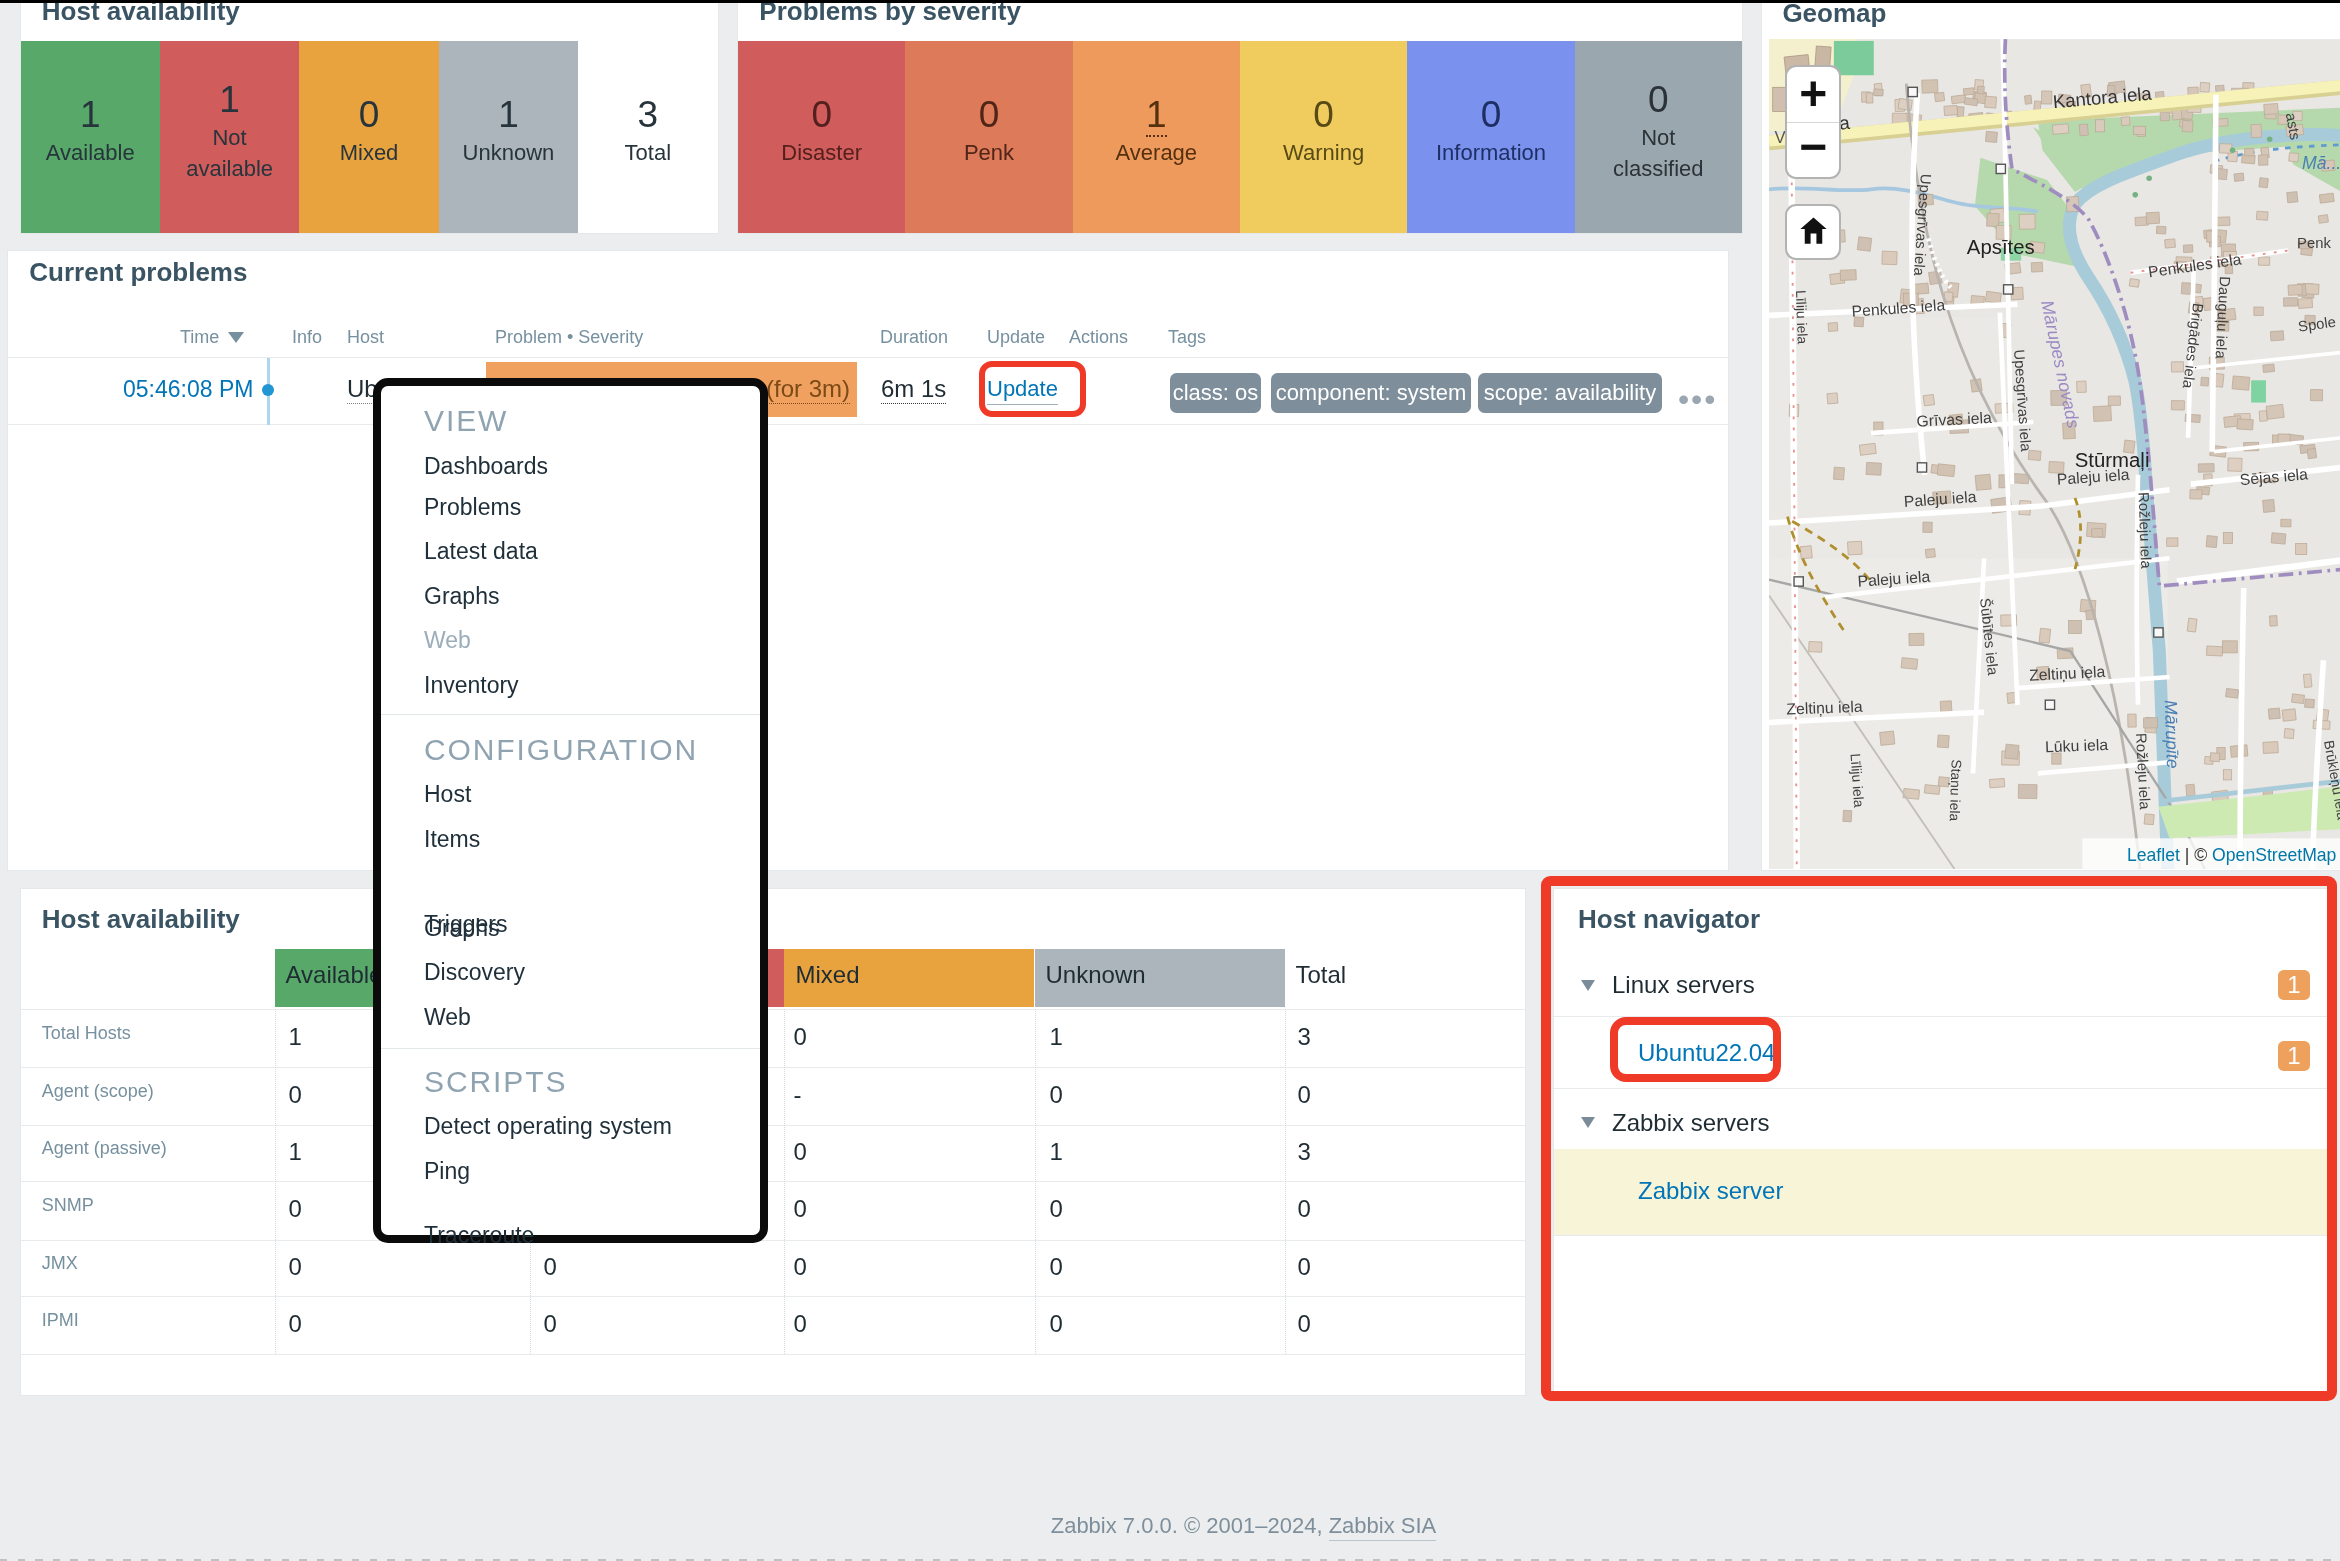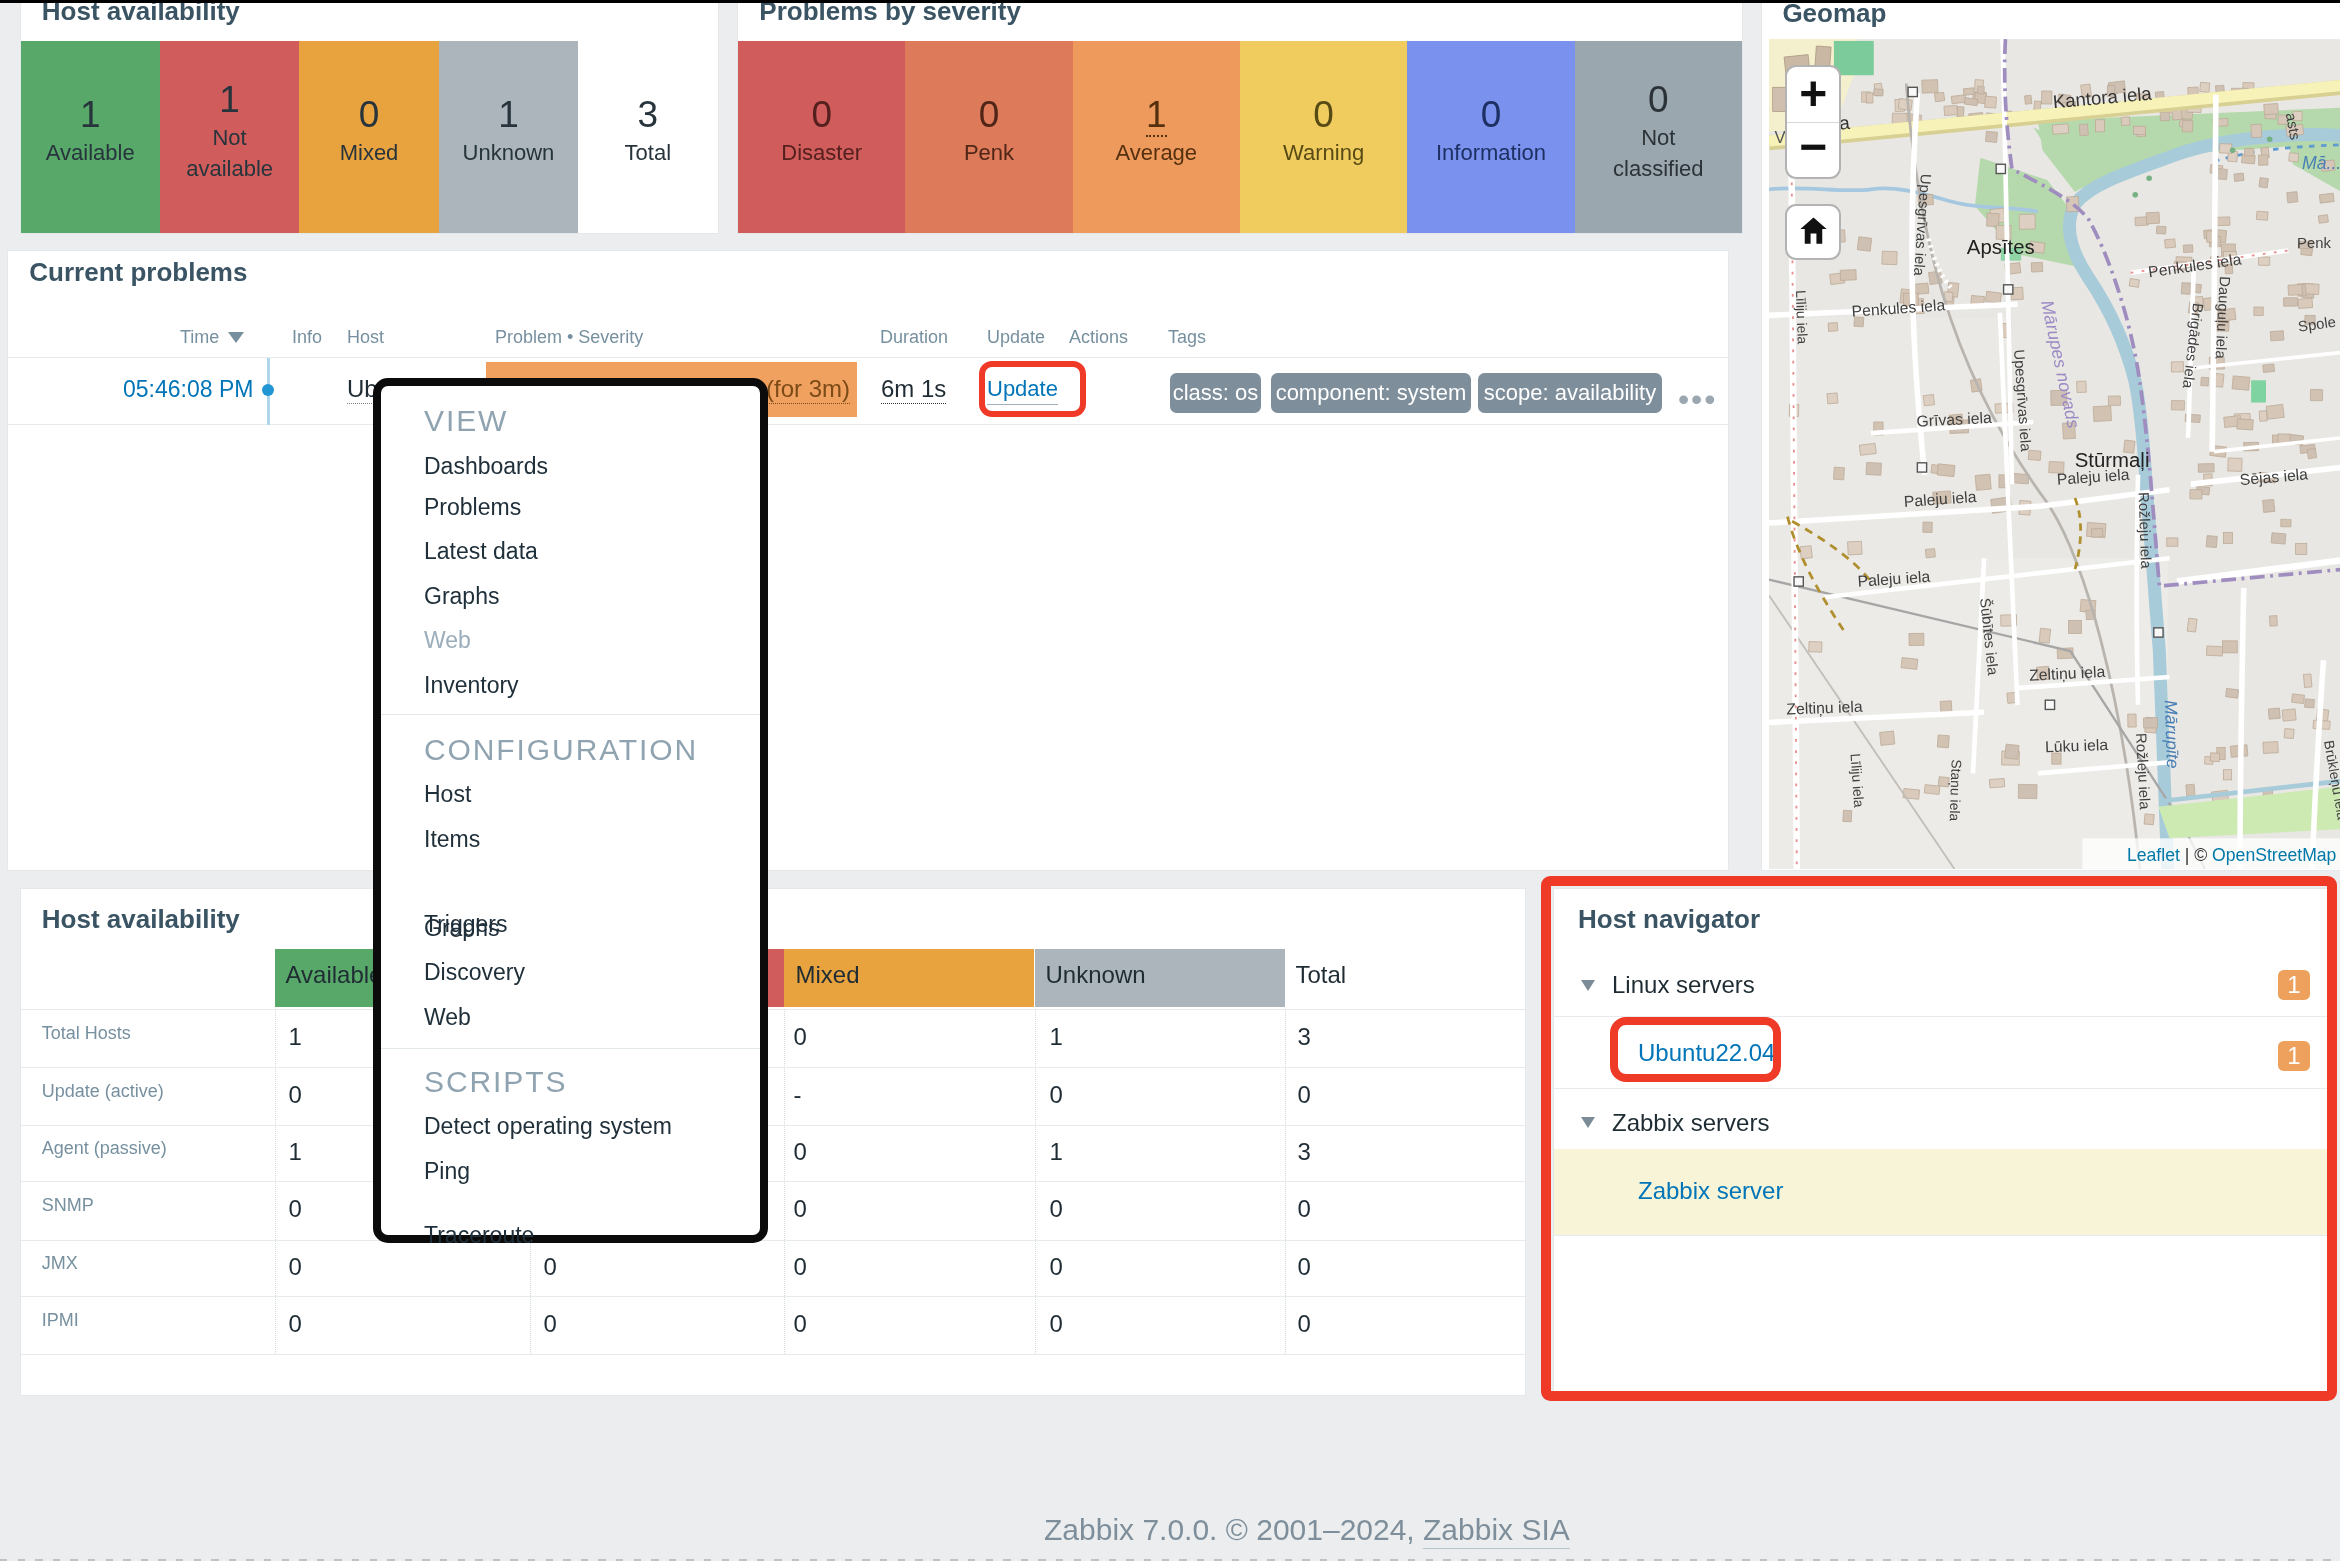--- a/index.html
+++ b/index.html
@@ -123,21 +123,21 @@
 <div class="tblborder" style="left:0; right:0; top:292px;"></div>
 <div class="tblborder" style="left:0; right:0; top:351px;"></div>
 <div class="tblborder" style="left:0; right:0; top:407px;"></div>
 <div class="tblborder" style="left:0; right:0; top:465px;"></div>
 <div class="hdrtxt" style="left:21.3px; top:134px;">Total Hosts</div>
 <div class="celltxt" style="left:268px; top:134px;">1</div>
 <div class="celltxt" style="left:523px; top:134px;">1</div>
 <div class="celltxt" style="left:773px; top:134px;">0</div>
 <div class="celltxt" style="left:1029px; top:134px;">1</div>
 <div class="celltxt" style="left:1277px; top:134px;">3</div>
-<div class="hdrtxt" style="left:21.3px; top:192px;">Update (active)</div>
+<div class="hdrtxt" style="left:21.3px; top:192px;">Agent (scope)</div>
 <div class="celltxt" style="left:268px; top:192px;">0</div>
 <div class="celltxt" style="left:523px; top:192px;">0</div>
 <div class="celltxt" style="left:773px; top:192px;">-</div>
 <div class="celltxt" style="left:1029px; top:192px;">0</div>
 <div class="celltxt" style="left:1277px; top:192px;">0</div>
 <div class="hdrtxt" style="left:21.3px; top:249px;">Agent (passive)</div>
 <div class="celltxt" style="left:268px; top:249px;">1</div>
 <div class="celltxt" style="left:523px; top:249px;">1</div>
 <div class="celltxt" style="left:773px; top:249px;">0</div>
 <div class="celltxt" style="left:1029px; top:249px;">1</div>
@@ -574,14 +574,14 @@
 <div style="position:absolute; left:0px; right:0px; top:55px; border-top:1.9px solid #d6d6d6;"></div>
 <div style="position:absolute; left:0; right:0; top:56px; height:54px; font-size:48px; font-weight:bold; color:#111; text-align:center; line-height:48px;">−</div>
 </div>
 <div class="mapctl" style="left:16.7px; top:165px; width:56px; height:56px; text-align:center;">
 <svg width="35" height="35" viewBox="0 0 24 24" style="margin-top:7.4px;">
           <path d="M12 3 L21 11 H18 V21 H14 V14 H10 V21 H6 V11 H3 Z" fill="#111"></path>
         </svg>
 </div>
 </div>
 </div>
-<div style="position:absolute; left:1044px; top:1513px; width:399px; text-align:center; font-size:30px; color:#7e8f9b; white-space:nowrap;">Zabbix 7.0.0. © 2001–2024, <span style="border-bottom:1.9px solid #b9c4cb; padding-bottom:1.9px;">Zabbix SIA</span></div>
+<div style="position:absolute; left:1044px; top:1513px; width:399px; text-align:center; font-size:22px; color:#7e8f9b; white-space:nowrap;">Zabbix 7.0.0. © 2001–2024, <span style="border-bottom:1.9px solid #b9c4cb; padding-bottom:1.9px;">Zabbix SIA</span></div>
 <div style="position:absolute; left:0; bottom:0; width:2340px; height:1.9px; background:repeating-linear-gradient(90deg,#b4b8bb 0 7.4px,transparent 7.4px 17.6px); opacity:.8;"></div>
 
 </body></html>

